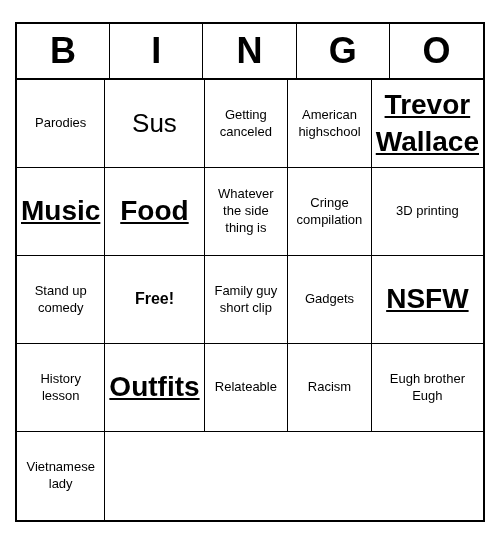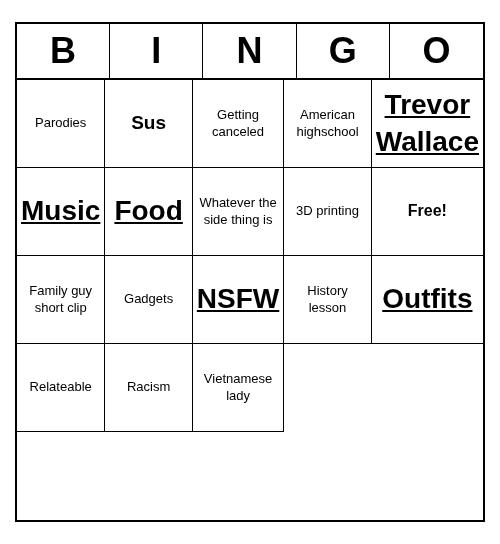--- a/index.html
+++ b/index.html
@@ -63,22 +63,22 @@
 
     .bingo-cell:nth-child(5n) {
       border-right: none;
     }
 
     .bingo-cell:nth-child(n+21) {
       border-bottom: none;
     }
 
     .bingo-cell.large-text {
-      font-size: 19px;
-      font-weight: bold;
+      font-size: 26px;
+      font-weight: normal;
     }
 
     .bingo-cell.medium-text {
       font-size: 28px;
       font-weight: bold;
       text-decoration: underline;
     }
 
     .bingo-cell.free {
       font-size: 16px;
@@ -98,24 +98,27 @@
     </div>
   <div class="bingo-grid">
   <div class="bingo-cell">Parodies</div>
       <div class="bingo-cell large-text">Sus</div>
       <div class="bingo-cell">Getting canceled</div>
       <div class="bingo-cell">American highschool</div>
       <div class="bingo-cell medium-text">Trevor Wallace</div>
       <div class="bingo-cell medium-text">Music</div>
       <div class="bingo-cell medium-text">Food</div>
       <div class="bingo-cell">Whatever the side thing is</div>
+      <div class="bingo-cell">Cringe compilation</div>
       <div class="bingo-cell">3D printing</div>
+      <div class="bingo-cell">Stand up comedy</div>
       <div class="bingo-cell free">Free!</div>
       <div class="bingo-cell">Family guy short clip</div>
       <div class="bingo-cell">Gadgets</div>
       <div class="bingo-cell medium-text">NSFW</div>
       <div class="bingo-cell">History lesson</div>
       <div class="bingo-cell medium-text">Outfits</div>
       <div class="bingo-cell">Relateable</div>
       <div class="bingo-cell">Racism</div>
+      <div class="bingo-cell">Eugh brother Eugh</div>
       <div class="bingo-cell">Vietnamese lady</div>
     </div>
 </div>
 
 </body></html>

